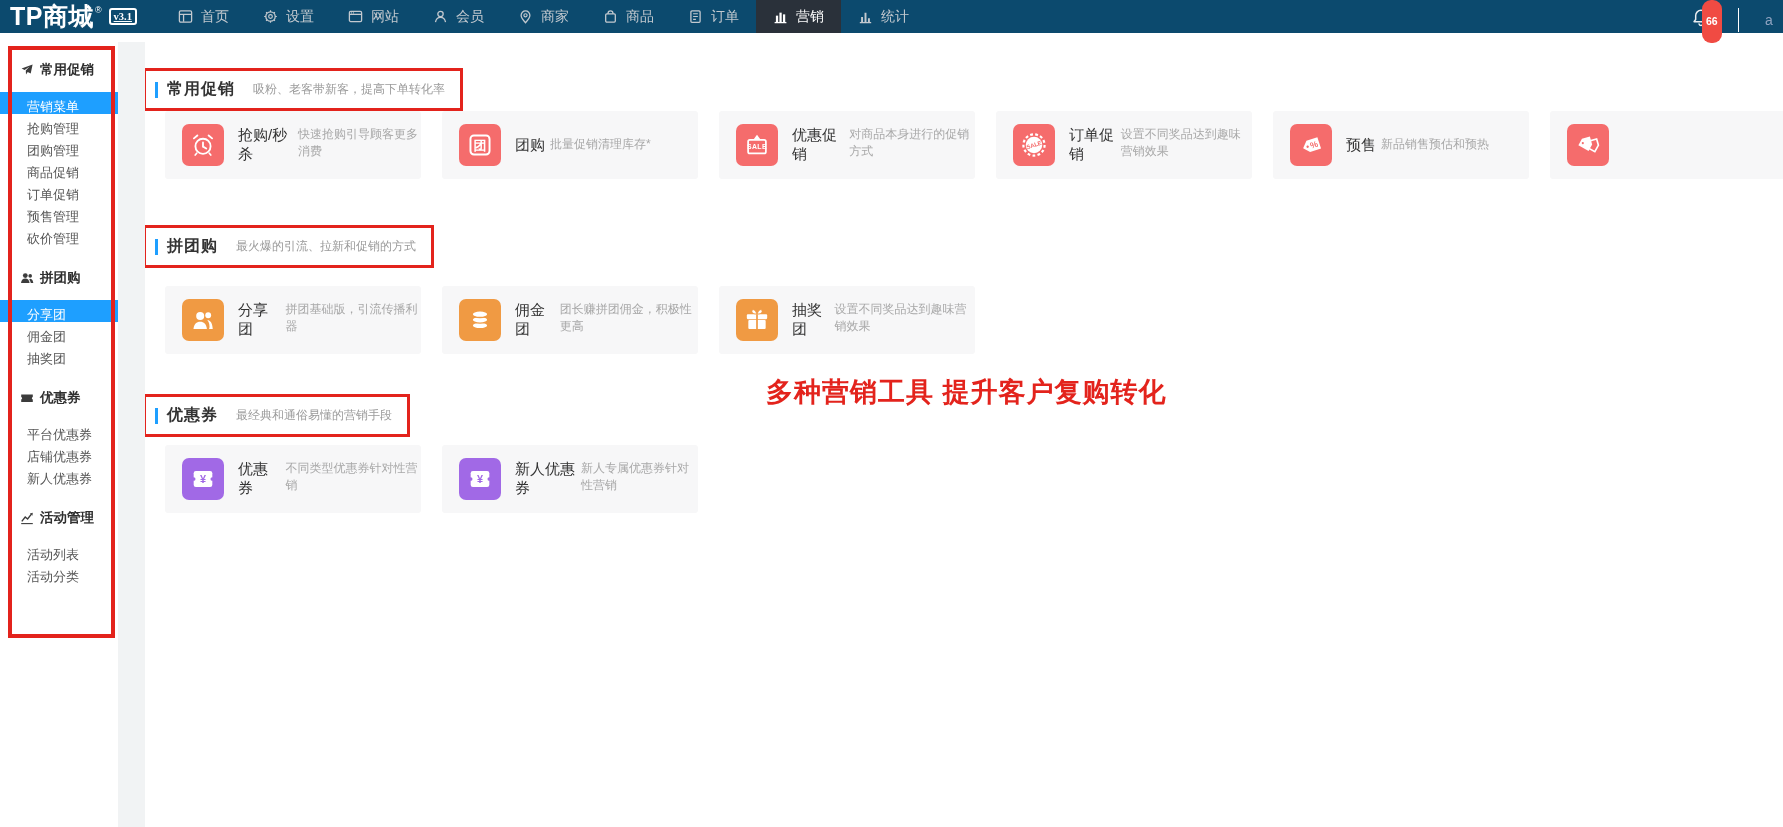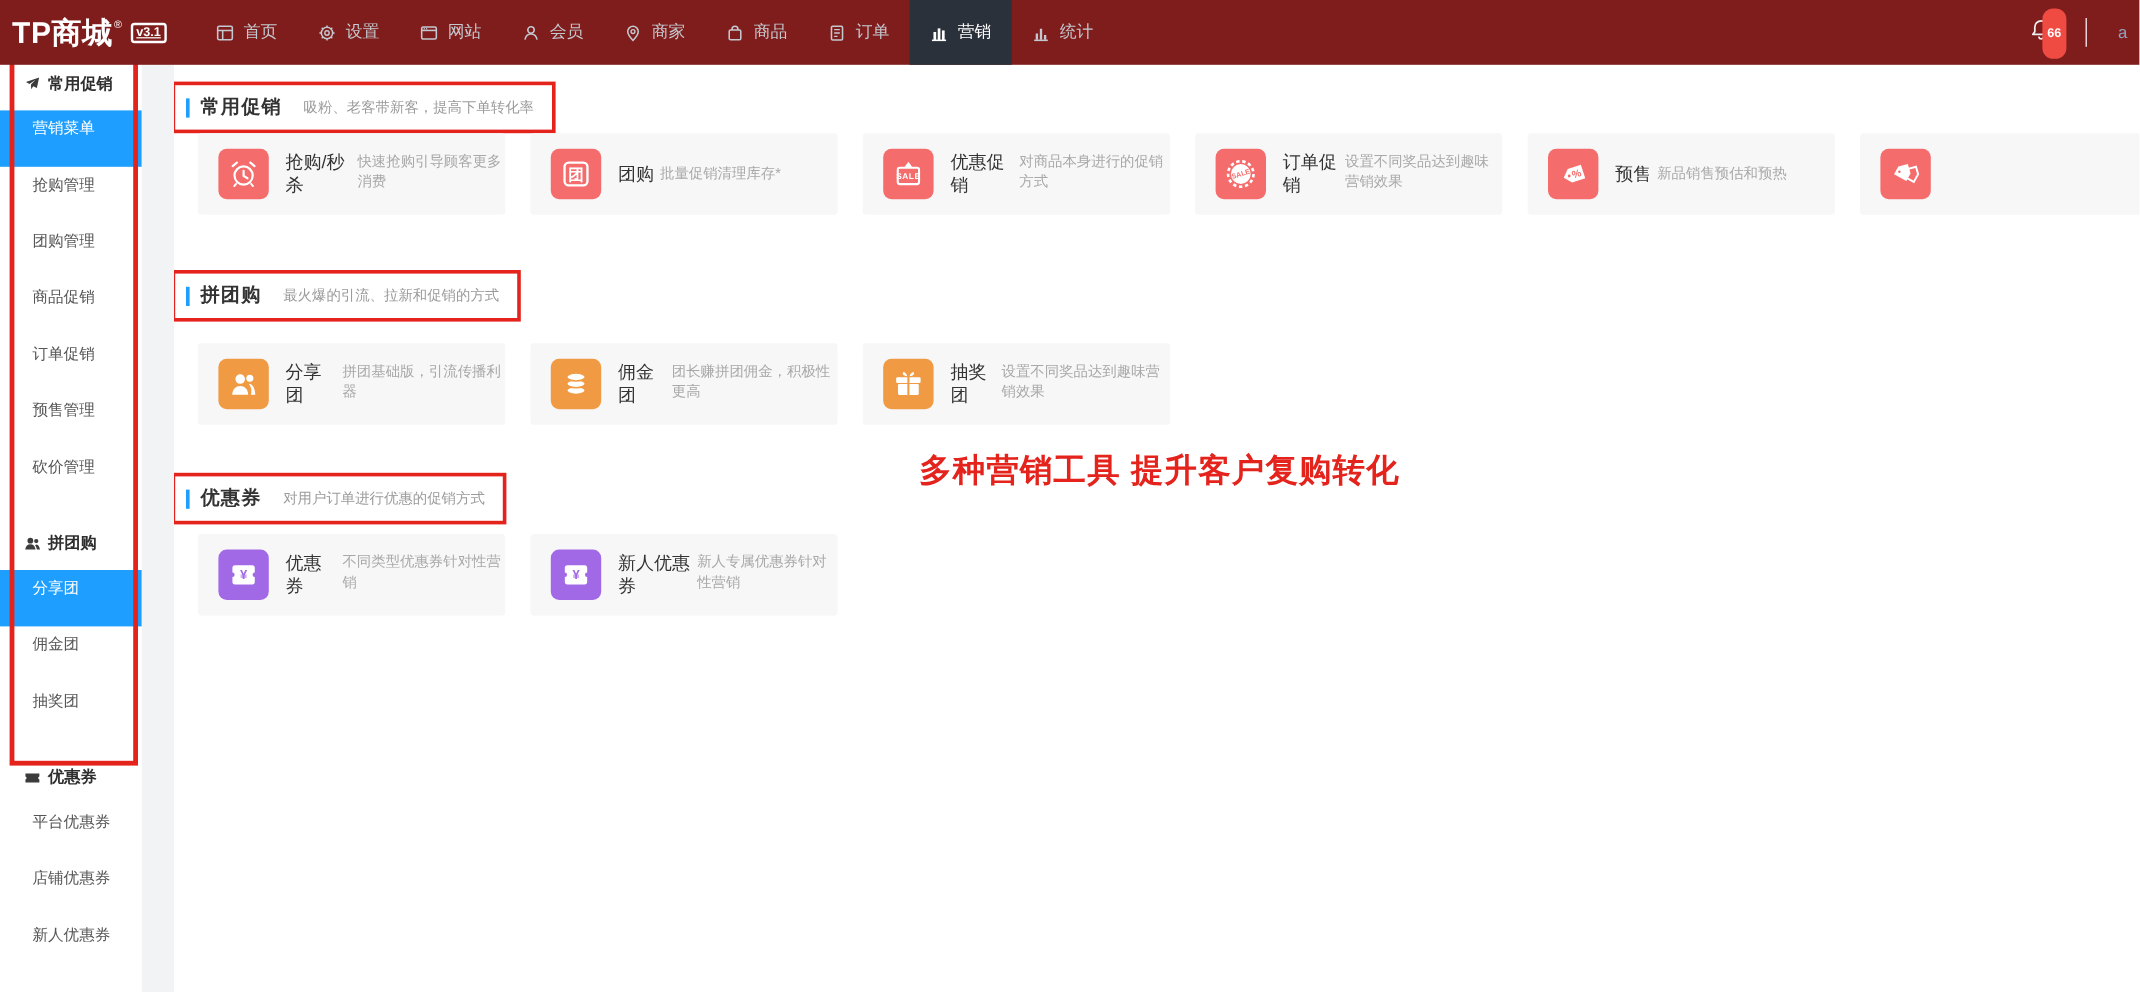--- a/index.html
+++ b/index.html
@@ -1,45 +1,45 @@
 <!DOCTYPE html>
 <html style="--blue: #1e9fff; --red: #e3231c;"><head>
 <meta charset="utf-8">
 <style>
   :root{ --blue:#1e9fff; --red:#e3231c; }
   *{ margin:0; padding:0; box-sizing:border-box; }
   html,body{ width:1783px; height:827px; overflow:hidden; }
   body{ position:relative; background:#fff; font-family:"Liberation Sans","DejaVu Sans",sans-serif; }
 
   
-  .navbar{ position:absolute; top:0; left:0; right:0; height:54px; background:#7f1d1d;
-           display:flex; align-items:center; color:#c3c9cf; z-index:40; }
+  .navbar{ position:absolute; top:0; left:0; right:0; height:33px; background:#0c4a6e;
+           display:flex; align-items:flex-end; color:#c3c9cf; z-index:40; }
   .logo{ display:flex; align-items:center; color:#fff; padding:0 8px 0 10px; cursor:pointer; }
   .logo-text{ font-size:25px; font-weight:800; letter-spacing:.5px; }
   .logo sup{ font-size:9px; margin-left:1px; transform:translateY(-7px); display:inline-block; }
   .ver{ margin-left:7px; font-size:10.5px; font-weight:700; border:2px solid #fff; border-radius:3px;
-        padding:0 3px; line-height:13px; text-decoration:underline; }
+        padding:0 3px; line-height:13px; text-decoration:underline;font-family:Liberation Serif, serif; }
   #nav-menu{ display:flex; height:100%; margin-left:16px; }
   .nav-item{ display:flex; align-items:center; gap:8px; padding:0 17px; font-size:14px; cursor:pointer; color:#c3c9cf; }
   .nav-item.active{ background:#2a313a; color:#fff; }
   .nav-ic svg{ display:block; }
   .nav-right{ margin-left:auto; display:flex; align-items:center; gap:26px; padding-right:8px; }
   .bell-wrap{ position:relative; cursor:pointer; }
   .badge{ position:absolute; top:-7px; left:12px; background:#f04b43; color:#fff; font-size:10.5px;
           font-weight:700; border-radius:9px; padding:16px 4px; line-height:1; }
   .nav-divider{ width:1px; height:24px; background:#fff; }
   .nav-user{ color:#8fa3c0; font-size:14px; cursor:pointer; min-width:10px; }
 
   
   .sidebar{ position:absolute; top:42px; left:0; width:118px; bottom:0; background:#fff; padding-top:16px; z-index:10; }
   .sb-header{ display:flex; align-items:center; gap:6px; padding-left:20px; height:24px; margin:20px 0 10px;
               font-size:13.5px; font-weight:700; color:#2f2f2f; cursor:pointer; }
   .sb-header:first-child{ margin-top:0; }
   .sb-ic{ display:flex; color:#3c3c3c; }
-  .sb-item{ height:47px; line-height:30px; padding-left:27px; font-size:13px; color:#565656; cursor:pointer; }
+  .sb-item{ height:22px; line-height:30px; padding-left:27px; font-size:13px; color:#565656; cursor:pointer; }
   .sb-item.active{ background:var(--blue); color:#fff; }
   .gutter{ position:absolute; top:42px; left:118px; width:27px; bottom:0; background:#f1f3f4; z-index:5; }
 
   
   .sb-anno{ position:absolute; left:8px; top:46px; width:107px; height:592px; border:4px solid var(--red);
             z-index:30; pointer-events:none; }
 
   
   .main{ position:absolute; top:42px; left:145px; right:0; bottom:0; background:#fff; overflow:hidden; z-index:8; }
   .sec-line{ display:block; }
@@ -369,21 +369,21 @@
               <div class="t">抽奖团</div>
               <div class="d">设置不同奖品达到趣味营销效果</div>
             </div>
           </div>
         </div>
       </section>
       <section class="msec m-coupon">
         <div class="sec-line"><div class="sec-head">
             <span class="sec-bar"></span>
             <span class="sec-title">优惠券</span>
-            <span class="sec-sub">对用户订单进行优惠的促销方式</span>
+            <span class="sec-sub">最经典和通俗易懂的营销手段</span>
           </div></div>
         <div class="card-row">
           <div class="mcard">
             <div class="cicon" style="background:#a169e6">
               <svg width="26" height="26" viewBox="0 0 24 24">
                 <rect x="3.4" y="4.6" width="17.2" height="14.8" rx="2" fill="#fff"></rect>
                 <circle cx="3.4" cy="12" r="1.7" fill="#a169e6"></circle>
                 <circle cx="20.6" cy="12" r="1.7" fill="#a169e6"></circle>
                 <text x="12" y="15.6" text-anchor="middle" font-size="10" font-weight="bold" fill="#a169e6">¥</text>
               </svg>

